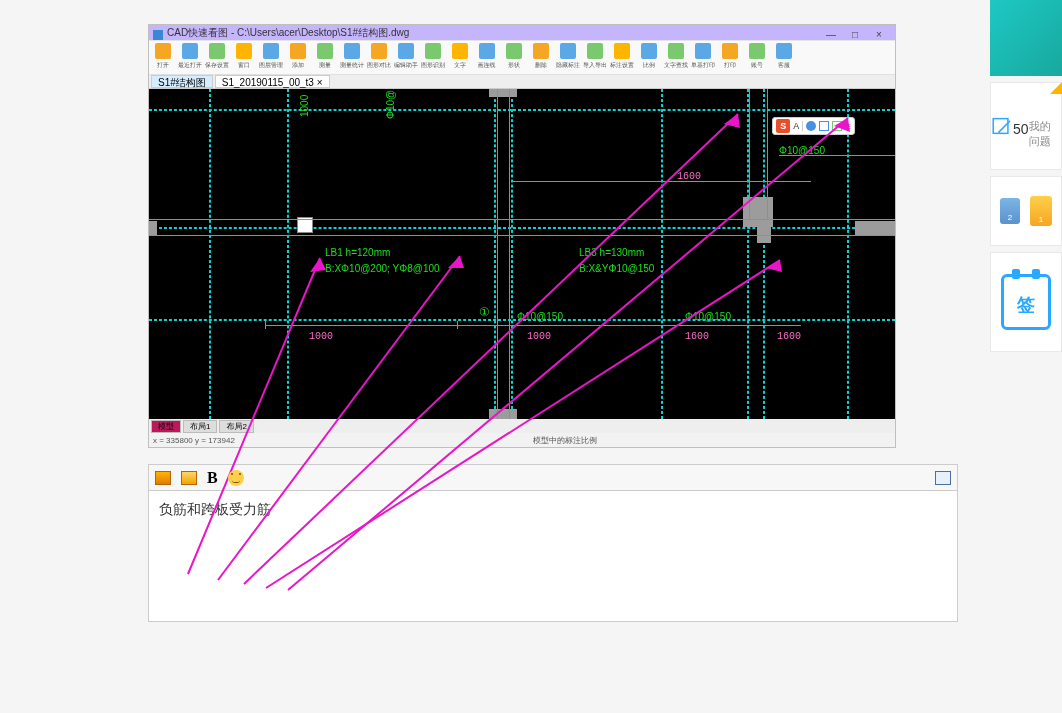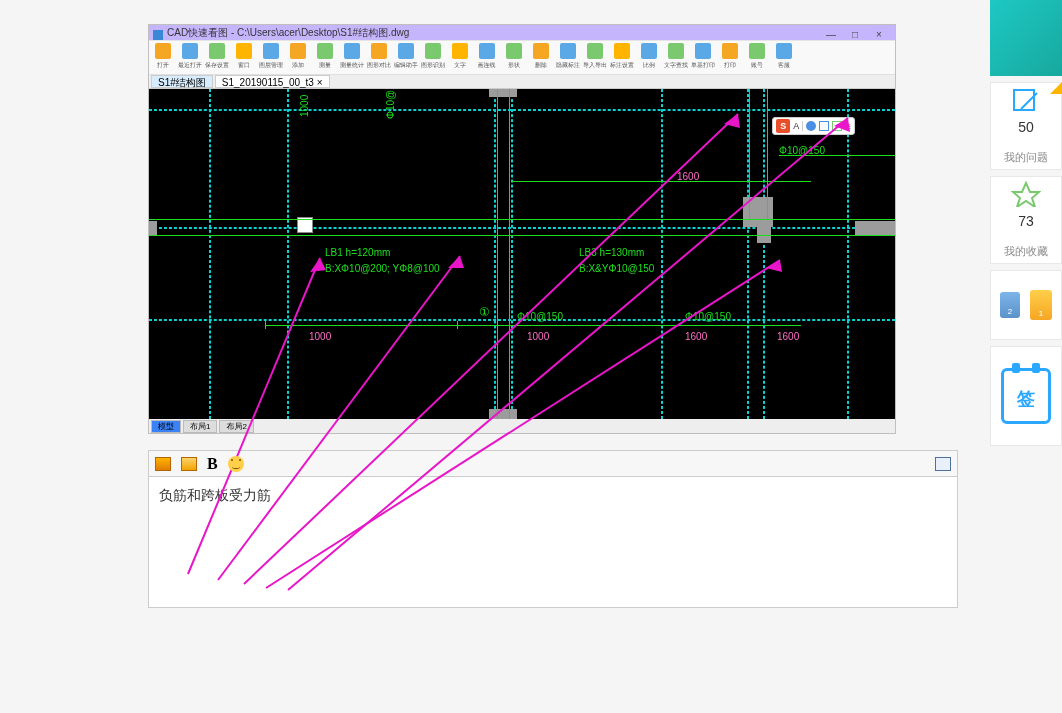--- a/index.html
+++ b/index.html
@@ -15,45 +15,45 @@
   .tb-item{display:flex;flex-direction:column;align-items:center;justify-content:flex-start;width:27px;padding-top:2px}
   .tb-item .ico{width:16px;height:16px;border-radius:2px}
   .tb-item .lbl{font-size:7px;color:#555;margin-top:1px;white-space:nowrap;transform:scale(.85)}
   .cad-tabs{height:14px;background:#eee;display:flex;align-items:center;font-size:10px;border-bottom:1px solid #ccc}
   .cad-tabs .tab{background:#fff;padding:0 6px;border:1px solid #ccc;margin-left:2px;height:13px;line-height:13px}
   .cad-tabs .tab.active{background:#d6ecff}
   .cad-canvas{position:relative;height:330px;background:#000;overflow:hidden}
   .dash{position:absolute;border:1px dashed #0bd3d0}
   .green-line{position:absolute;background:#1de01d}
   .gtext{position:absolute;color:#1de01d;font-size:10px;font-family:Arial;white-space:nowrap}
-  .ptext{position:absolute;color:#ff6ec7;font-size:10px;font-family:Liberation Sans, sans-serif;white-space:nowrap}
+  .ptext{position:absolute;color:#ff6ec7;font-size:10px;font-family:Liberation Mono, monospace;white-space:nowrap}
   .col{position:absolute;background:#9c9c9c}
   .magenta-lines{position:absolute;left:0;top:0;width:748px;height:700px;pointer-events:none}
   .floatbar{position:absolute;right:40px;top:28px;height:18px;background:#fff;border:1px solid #ccc;border-radius:3px;display:flex;align-items:center;padding:0 3px;gap:3px}
   .floatbar .s{width:14px;height:14px;background:#e94e2b;color:#fff;font-size:9px;text-align:center;line-height:14px;font-weight:bold;border-radius:2px}
   .floatbar .mic{width:10px;height:10px;border-radius:50%;background:#4a90e2}
   .floatbar .sep{width:1px;height:10px;background:#ccc}
   .floatbar .sq{width:10px;height:10px;border:1px solid #4a90e2}
   .canvas-bottom-tabs{height:14px;background:#eee;display:flex;align-items:center;font-size:8px}
   .canvas-bottom-tabs .bt{background:#ddd;padding:0 6px;border:1px solid #bbb;margin-left:2px}
-  .canvas-bottom-tabs .bt.active{background:#3b82f6}
+  .canvas-bottom-tabs .bt.active{background:#be185d}
   .canvas-status{height:14px;background:#f2f2f2;display:flex;align-items:center;font-size:8px;color:#555;padding-left:4px}
   .canvas-status .mid{flex:1;text-align:center}
   
   .answer-row{display:flex;align-items:center;gap:10px;margin-top:80px;font-size:14px;color:#444}
   .answer-row .link{color:#009dff}
   .editor{margin-top:16px;border:1px solid #ccc;background:#fff;width:810px}
   .editor-tb{height:26px;border-bottom:1px solid #ccc;display:flex;align-items:center;padding:0 6px;gap:10px;background:#f7f7f7}
   .editor-tb .eico{width:16px;height:14px}
   .editor-tb .right{margin-left:auto}
   .editor-body{padding:10px;min-height:130px;font-size:14px;color:#333}
   
   .right-side{position:absolute;right:0;top:0;width:72px}
   .r-banner{height:76px;background:linear-gradient(135deg,#1ec8c3,#17a89e);margin-bottom:6px}
-  .r-card{background:#fff;border:1px solid #e8e8e8;height:88px;display:flex;flex-direction:column;align-items:center;justify-content:center;margin-bottom:6px}
+  .r-card{background:#fff;border:1px solid #e8e8e8;height:88px;display:flex;flex-direction:row;align-items:center;justify-content:center;margin-bottom:6px}
   .r-card .ric{width:30px;height:26px}
   .r-card .num{font-size:14px;color:#333;margin-top:6px}
   .r-card .txt{font-size:11px;color:#888;margin-top:15px}
   .r-badges{background:#fff;border:1px solid #e8e8e8;height:70px;display:flex;align-items:center;justify-content:center;gap:10px;margin-bottom:6px}
   .badge1{width:20px;height:26px;background:linear-gradient(#7db4e8,#5a92ca);border-radius:3px;position:relative}
   .badge1::after{content:"2";position:absolute;bottom:2px;left:50%;transform:translateX(-50%);font-size:8px;color:#fff}
   .badge2{width:22px;height:30px;background:linear-gradient(#ffcf4a,#f5a623);border-radius:3px;position:relative}
   .badge2::after{content:"1";position:absolute;bottom:2px;left:50%;transform:translateX(-50%);font-size:8px;color:#fff}
   .r-sign{background:#fff;border:1px solid #e8e8e8;height:100px;display:flex;align-items:center;justify-content:center}
   .sign-ico{width:50px;height:56px;border:3px solid #2aa7ff;border-radius:6px;position:relative}
@@ -248,20 +248,24 @@
         <div class="sq" style="border-color:#7bc96f"></div>
         <span style="font-size:10px;color:#666">≡</span>
       </div>
     </div>
 
     <div class="canvas-bottom-tabs">
       <div class="bt active">模型</div>
       <div class="bt">布局1</div>
       <div class="bt">布局2</div>
     </div>
+    <div class="canvas-status">
+      <span>x = 335800  y = 173942</span>
+      <span class="mid">模型中的标注比例</span>
+    </div>
   </div>
 
   <svg class="magenta-lines" viewBox="0 0 748 700">
     <g stroke="#e815c9" stroke-width="2" fill="none">
       <line x1="40" y1="574" x2="172" y2="258"></line>
       <line x1="70" y1="580" x2="312" y2="256"></line>
       <line x1="96" y1="584" x2="590" y2="114"></line>
       <line x1="118" y1="588" x2="632" y2="260"></line>
       <line x1="140" y1="590" x2="700" y2="118"></line>
     </g>
@@ -297,27 +301,20 @@
   <div class="r-banner"></div>
   <div class="r-card" style="position:relative">
     <div class="corner-tri"></div>
     <svg class="ric" viewBox="0 0 30 26">
         <rect x="3" y="3" width="20" height="20" fill="none" stroke="#2aa7ff" stroke-width="2"></rect>
         <path d="M10 22 L26 6" stroke="#2aa7ff" stroke-width="2"></path>
       </svg>
     <div class="num">50</div>
     <div class="txt">我的问题</div>
   </div>
-  <div class="r-card">
-    <svg class="ric" viewBox="0 0 30 26">
-        <polygon points="15,2 19,11 28,11 21,17 24,26 15,20 6,26 9,17 2,11 11,11" fill="none" stroke="#7bc96f" stroke-width="2"></polygon>
-      </svg>
-    <div class="num">73</div>
-    <div class="txt">我的收藏</div>
-  </div>
   <div class="r-badges">
     <div class="badge1"></div>
     <div class="badge2"></div>
   </div>
   <div class="r-sign">
     <div class="sign-ico">
       <div class="sign-text">签</div>
     </div>
   </div>
 </div>

